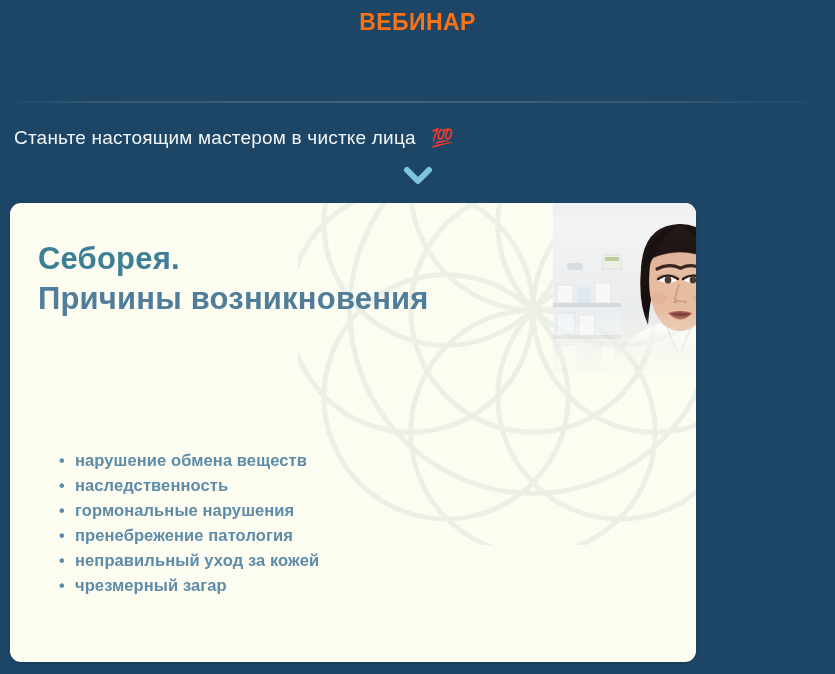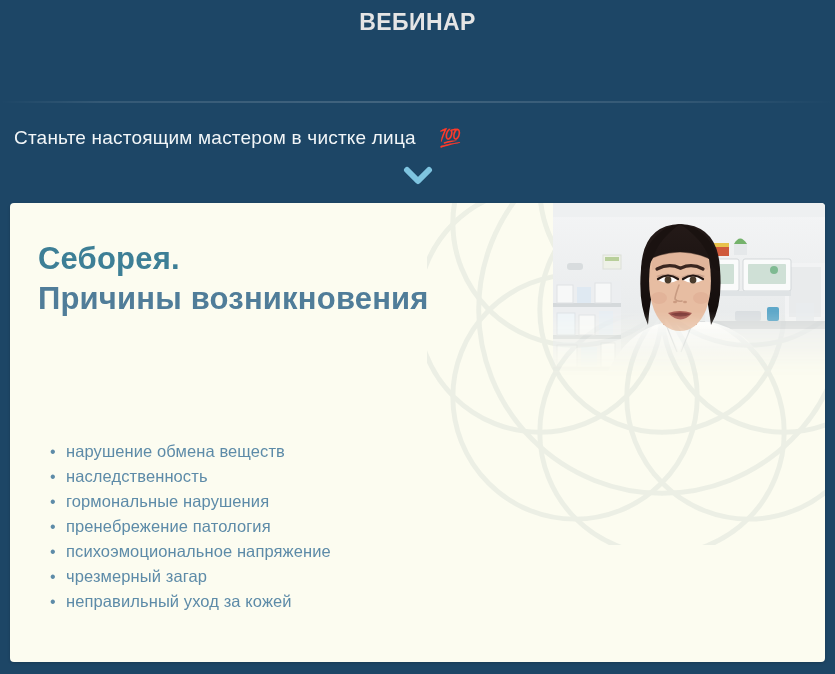--- a/index.html
+++ b/index.html
@@ -24,21 +24,21 @@
     overflow: hidden;
   }
 
   
   .header {
     position: absolute;
     left: 0;
     top: 0;
     width: 835px;
     height: 101px;
-    color: #e5e5e5;
+    color: #f97316;
     text-align: center;
     box-sizing: border-box;
     padding-top: 5px;
   }
   .header-line {
     font-size: 23px;
     font-weight: bold;
     letter-spacing: 0.4px;
     line-height: 35px;
     white-space: nowrap;
@@ -58,21 +58,21 @@
         rgba(255,255,255,0.00) 100%);
   }
 
   
   .subtitle-row {
     position: absolute;
     left: 14px;
     top: 126px;
     display: flex;
     align-items: center;
-    gap: 24px;
+    gap: 16px;
   }
   .subtitle-text {
     color: #f2f6f8;
     font-size: 19px;
     line-height: 24px;
     letter-spacing: 0.2px;
     white-space: nowrap;
   }
   .subtitle-emoji {
     font-size: 18px;
@@ -87,24 +87,24 @@
     width: 30px;
     height: 22px;
   }
   .chevron-wrap svg { display: block; }
 
   
   .slide-card {
     position: absolute;
     left: 10px;
     top: 203px;
-    width: 815px;
+    width: 686px;
     height: 459px;
     background: #fcfcf0;
-    border-radius: 4px;
+    border-radius: 11px;
     overflow: hidden;
     box-shadow: 0 1px 3px rgba(0,0,0,0.18);
   }
 
   
   .watermark {
     position: absolute;
     right: -72px;
     top: -128px;
     width: 470px;
@@ -172,24 +172,25 @@
     font-size: 16.5px;
     line-height: 25px;
     letter-spacing: 0.1px;
     white-space: nowrap;
   }
 
   .cause-list {
     position: absolute;
     left: 32px;
     top: 228px;
-    margin: 8px;
+    margin: 17px;
     padding: 0;
     list-style: none;
     z-index: 4;
+    font-weight: bold;
   }
   .cause-item {
     color: #5d8ba8;
     font-size: 16.5px;
     line-height: 25px;
     letter-spacing: 0.1px;
     position: relative;
     padding-left: 16px;
     white-space: nowrap;
   }
@@ -351,19 +352,18 @@
       <div class="heading-l1">Себорея.</div>
       <div class="heading-l2">Причины возникновения</div>
     </div>
 
 
     <ul class="cause-list">
       <li class="cause-item">нарушение обмена веществ</li>
       <li class="cause-item">наследственность</li>
       <li class="cause-item">гормональные нарушения</li>
       <li class="cause-item">пренебрежение патология</li>
-      <li class="cause-item">психоэмоциональное напряжение</li>
+      <li class="cause-item">неправильный уход за кожей</li>
       <li class="cause-item">чрезмерный загар</li>
-      <li class="cause-item">неправильный уход за кожей</li>
     </ul>
 
   </div>
 </div>
 
 </body></html>

